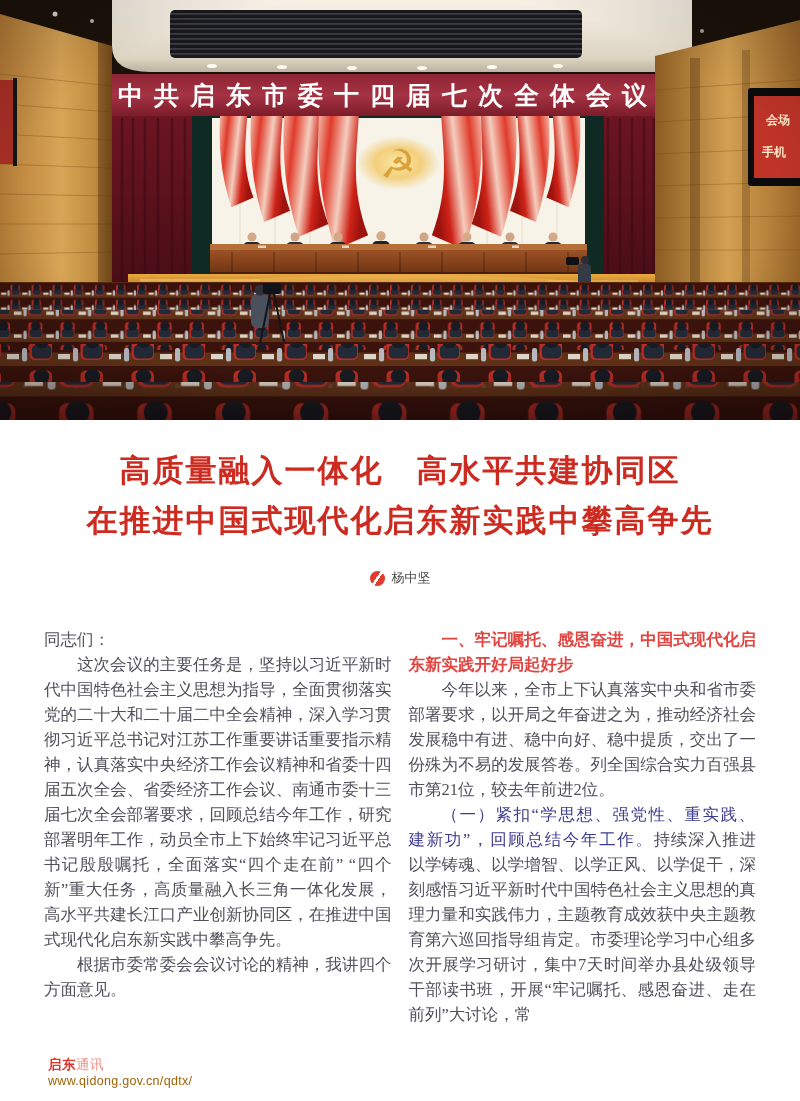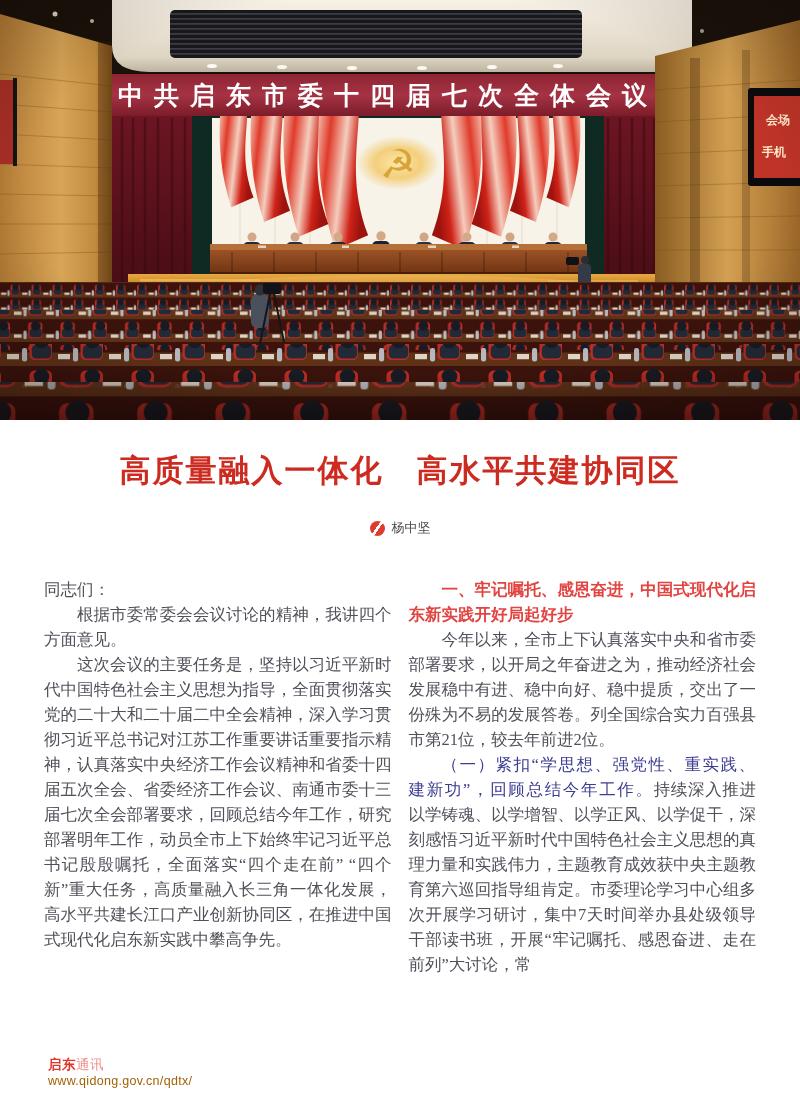--- a/index.html
+++ b/index.html
@@ -328,32 +328,33 @@
       <rect x="0" y="344" width="800" height="44" fill="url(#audL)"></rect>
       <rect x="0" y="382" width="800" height="38" fill="url(#audXL)"></rect>
       <rect x="0" y="370" width="800" height="50" fill="url(#fadeBottom)"></rect>
       <rect width="800" height="420" fill="url(#vig)"></rect>
     </svg>
   </figure>
 
   <header class="title-block">
     <h1 class="article-title">
       <span class="t-line">高质量融入一体化　高水平共建协同区</span>
+      <span class="t-line">在推进中国式现代化启东新实践中攀高争先</span>
     </h1>
     <div class="author">
       <span class="author-icon"></span>
       <span>杨中坚</span>
     </div>
   </header>
 
   <main class="columns">
     <section class="col">
       <p class="no-indent">同志们：</p>
+      <p>这次会议的主要任务是，坚持以习近平新时代中国特色社会主义思想为指导，全面贯彻落实党的二十大和二十届二中全会精神，深入学习贯彻习近平总书记对江苏工作重要讲话重要指示精神，认真落实中央经济工作会议精神和省委十四届五次全会、省委经济工作会议、南通市委十三届七次全会部署要求，回顾总结今年工作，研究部署明年工作，动员全市上下始终牢记习近平总书记殷殷嘱托，全面落实“四个走在前” “四个新”重大任务，高质量融入长三角一体化发展，高水平共建长江口产业创新协同区，在推进中国式现代化启东新实践中攀高争先。</p>
       <p>根据市委常委会会议讨论的精神，我讲四个方面意见。</p>
-      <p>这次会议的主要任务是，坚持以习近平新时代中国特色社会主义思想为指导，全面贯彻落实党的二十大和二十届二中全会精神，深入学习贯彻习近平总书记对江苏工作重要讲话重要指示精神，认真落实中央经济工作会议精神和省委十四届五次全会、省委经济工作会议、南通市委十三届七次全会部署要求，回顾总结今年工作，研究部署明年工作，动员全市上下始终牢记习近平总书记殷殷嘱托，全面落实“四个走在前” “四个新”重大任务，高质量融入长三角一体化发展，高水平共建长江口产业创新协同区，在推进中国式现代化启东新实践中攀高争先。</p>
     </section>
     <section class="col">
       <p class="heading-red">一、牢记嘱托、感恩奋进，中国式现代化启东新实践开好局起好步</p>
       <p>今年以来，全市上下认真落实中央和省市委部署要求，以开局之年奋进之为，推动经济社会发展稳中有进、稳中向好、稳中提质，交出了一份殊为不易的发展答卷。列全国综合实力百强县市第21位，较去年前进2位。</p>
       <p><span class="kai-blue">（一）紧扣“学思想、强党性、重实践、建新功”，回顾总结今年工作。</span><span>持续深入推进以学铸魂、以学增智、以学正风、以学促干，深刻感悟习近平新时代中国特色社会主义思想的真理力量和实践伟力，主题教育成效获中央主题教育第六巡回指导组肯定。市委理论学习中心组多次开展学习研讨，集中7天时间举办县处级领导干部读书班，开展“牢记嘱托、感恩奋进、走在前列”大讨论，常</span></p>
     </section>
   </main>
 
   <footer class="page-footer">
     <div class="brand"><span class="b1">启东</span><span class="b2">通讯</span></div>

